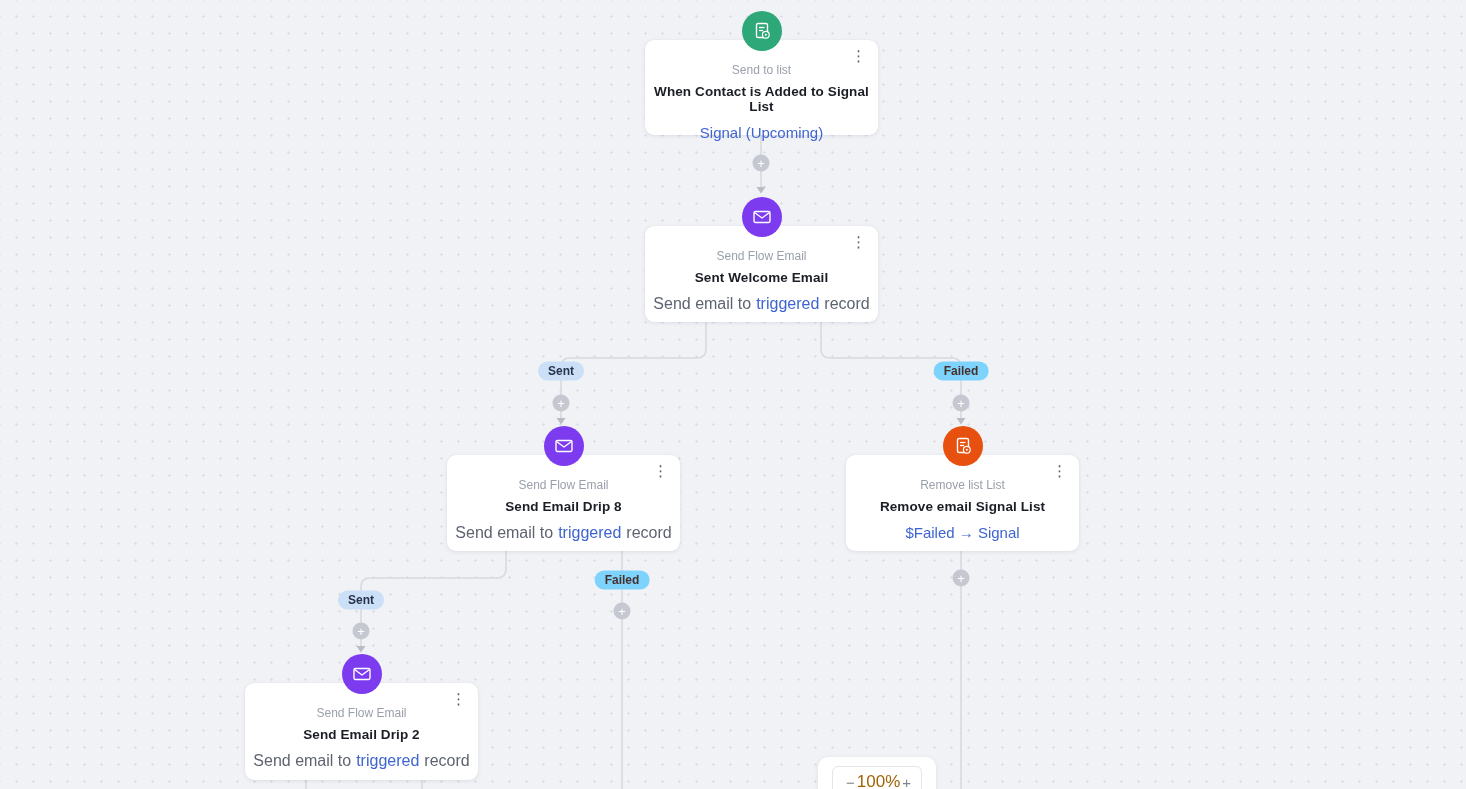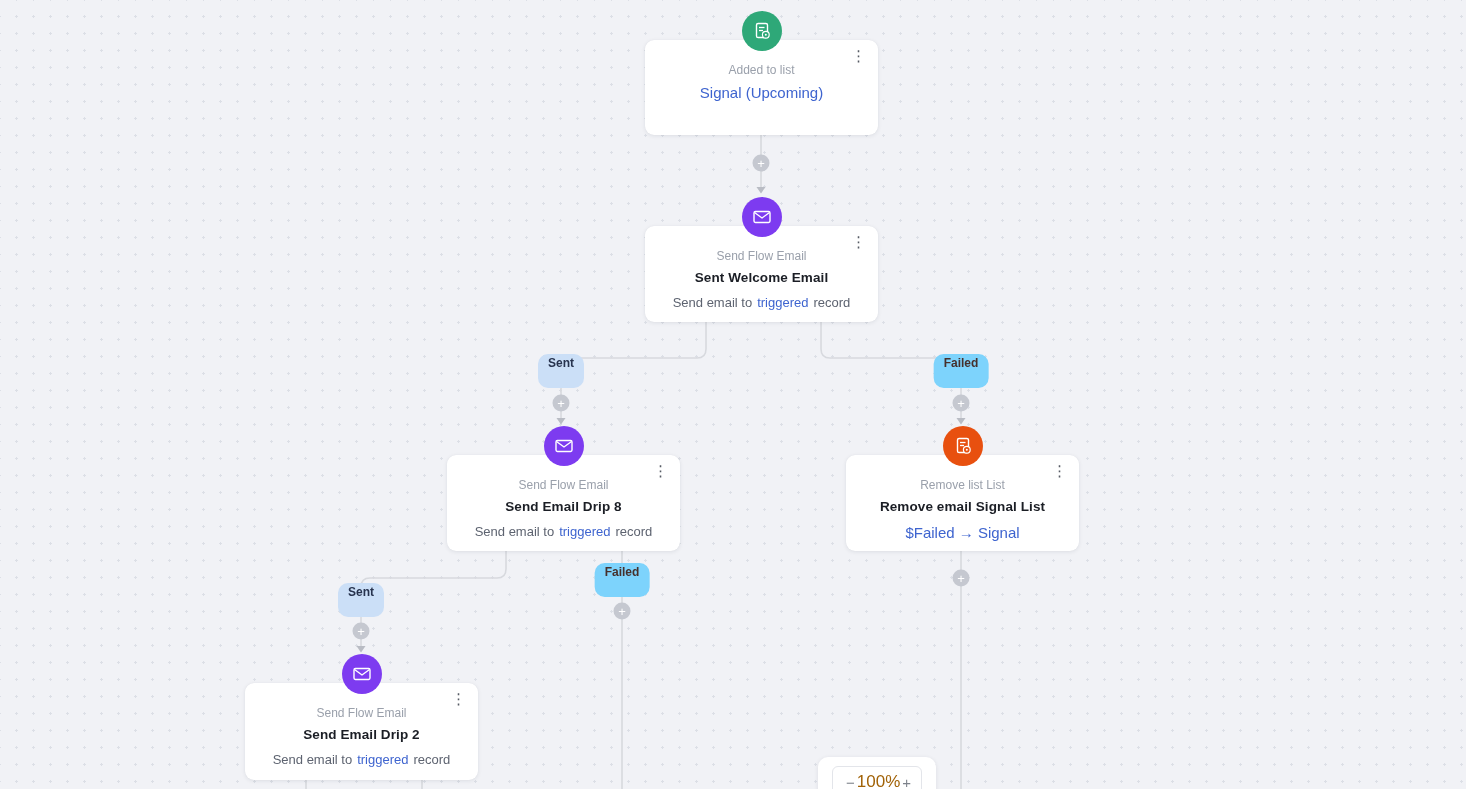--- a/index.html
+++ b/index.html
@@ -30,25 +30,25 @@
   .node-icon.purple { background:#7d3bf0; color:#7d3bf0; }
   .node-icon.orange { background:#e8500f; color:#e8500f; }
   .node-menu {
     position:absolute; right:8px; top:6px;
     background:none; border:none; cursor:pointer;
     font-size:15px; line-height:1; color:#565b64; padding:2px 4px;
   }
   .node-category { font-size:12px; color:#9aa0ab; margin-bottom:7px; }
   .node-title { font-size:13.5px; font-weight:700; color:#1b1e25; margin-bottom:10px; letter-spacing:0.1px; }
   .node-link { font-size:15px; color:#3e64cf; }
-  .node-body { font-size:13px; color:#5d6370; }
+  .node-body { font-size:16px; color:#5d6370; }
   .node-body .hl { color:#3e64cf; margin:0 5px; }
   .badge {
     position:absolute; transform:translate(-50%,-50%);
-    height:34px; padding:0 10px; border-radius:10px;
+    height:19px; padding:0 10px; border-radius:10px;
     font-size:12px; font-weight:600; line-height:19px;
     z-index:3; white-space:nowrap;
   }
   .badge.sent   { background:#cbdff7; color:#27334e; }
   .badge.failed { background:#7dd3fc; color:#46302c; }
   .plus-btn {
     position:absolute; transform:translate(-50%,-50%);
     width:17px; height:17px; border-radius:50%;
     background:#c5c8d0; color:#ffffff;
     border:none; cursor:pointer;
@@ -98,21 +98,22 @@
   <div class="node-icon green">
     <svg width="22" height="22" viewBox="0 0 22 22">
       <rect x="5.5" y="3.5" width="11" height="14" rx="1.6" fill="none" stroke="#ffffff" stroke-width="1.4"></rect>
       <line x1="8" y1="7.5" x2="13.5" y2="7.5" stroke="#ffffff" stroke-width="1.3"></line>
       <line x1="8" y1="10.5" x2="12" y2="10.5" stroke="#ffffff" stroke-width="1.3"></line>
       <circle cx="14.8" cy="14.8" r="3.4" fill="currentColor" stroke="#ffffff" stroke-width="1.2"></circle>
       <circle cx="14.8" cy="14.8" r="1" fill="#ffffff"></circle>
     </svg>
   </div>
   <button class="node-menu">⋮</button>
-  <div class="node-category">Added to list</div>
+  <div class="node-category">Send to list</div>
+  <div class="node-title">When Contact is Added to Signal List</div>
   <div class="node-link">Signal (Upcoming)</div>
 </div>
 
 <div class="node" style="left:645px; top:226px;">
   <div class="node-icon purple">
     <svg width="22" height="22" viewBox="0 0 22 22">
       <rect x="3" y="5.5" width="16" height="11" rx="1.4" fill="none" stroke="#ffffff" stroke-width="1.4"></rect>
       <path d="M3.5 6.5 L11 12 L18.5 6.5" fill="none" stroke="#ffffff" stroke-width="1.4"></path>
     </svg>
   </div>

